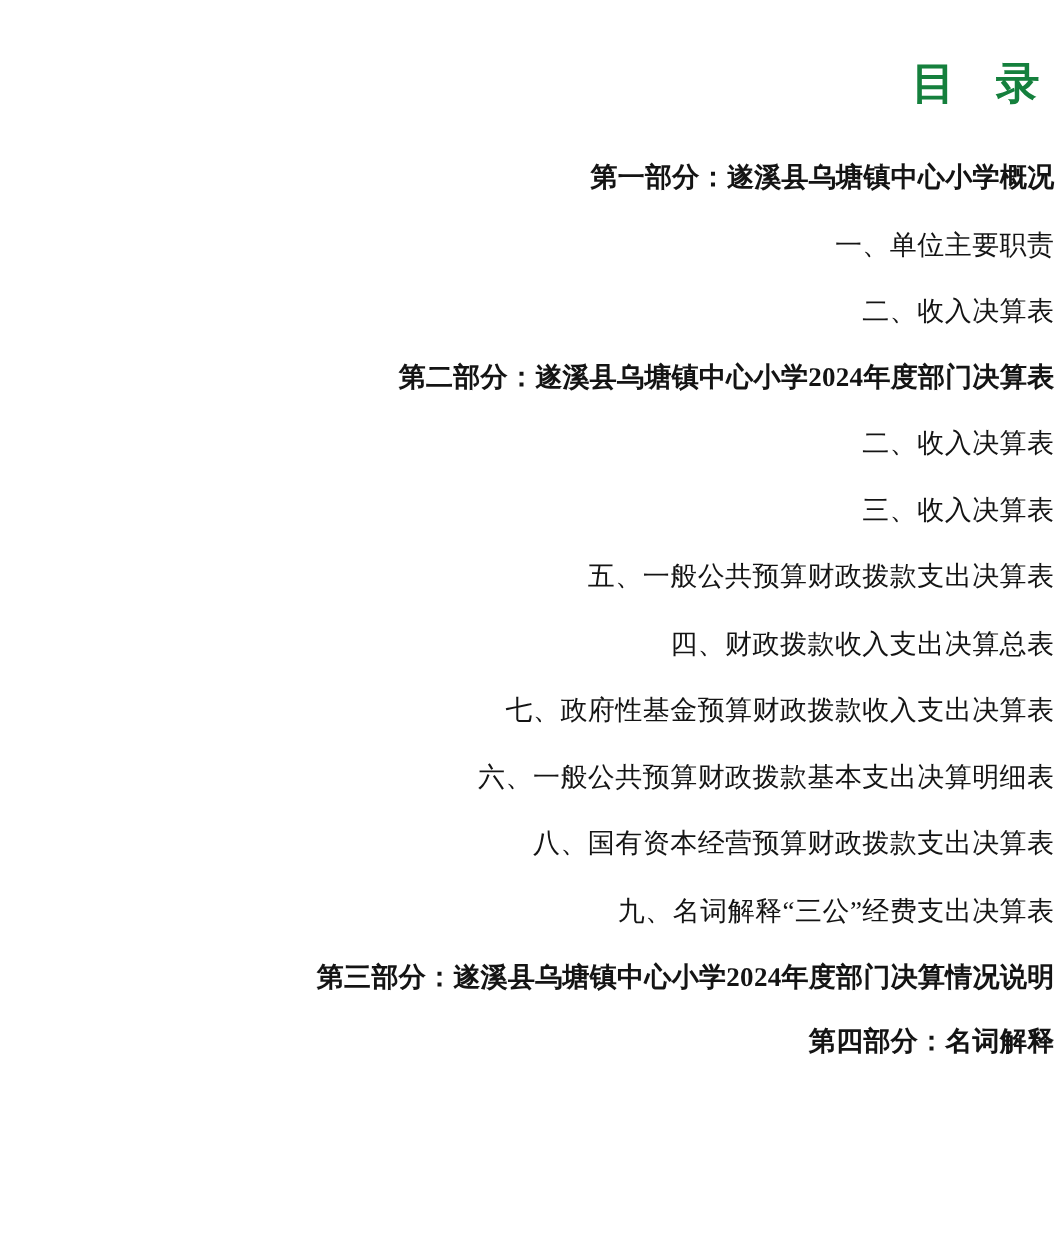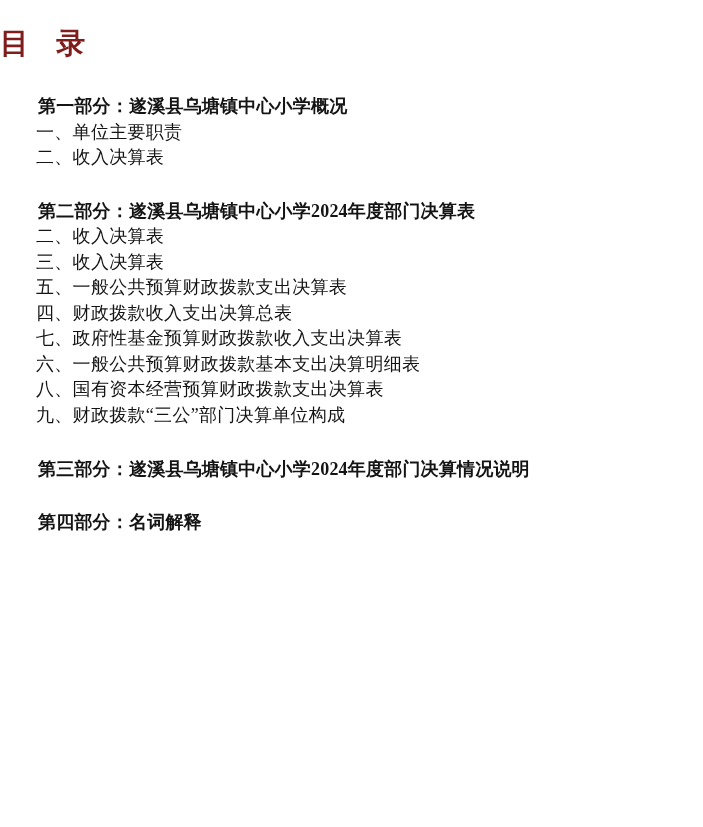--- a/index.html
+++ b/index.html
@@ -15,57 +15,58 @@
     overflow: hidden;
   }
   .page {
     width: 703px;
     height: 827px;
     box-sizing: border-box;
     padding: 0;
     position: relative;
   }
   .doc-title {
-    text-align: left;
+    text-align: right;
     font-size: 29px;
     font-weight: bold;
     letter-spacing: 10px;
-    margin-top: 24px;
+    margin-top: 36px;
     margin-bottom: 0;
     font-family: "Liberation Serif", "DejaVu Serif", serif;
-    color: #7f1d1d;
+    color: #15803d;
   }
   .toc {
     margin-top: 30px;
     padding-left: 0;
+    text-align: right;
   }
   .entry {
     font-size: 18px;
     line-height: 1.42;
     color: #141414;
   }
   .entry.part {
     font-weight: bold;
     text-indent: 2em;
-    margin-top: 28px;
+    margin-top: 18px;
     margin-bottom: 0;
     padding-left: 2px;
     letter-spacing: 0.2px;
   }
   .entry.part.first {
     margin-top: 22px;
   }
   .entry.item {
     text-indent: 2em;
+    margin-top: 19px;
     margin-bottom: 0;
     letter-spacing: 0.3px;
   }
   .entry.part.wrap {
     text-indent: 2em;
-    padding-right: 24px;
   }
 </style>
 </head>
 <body>
 
 <div class="page">
 
   <div class="doc-title">目 录</div>
 
   <div class="toc">
@@ -75,19 +76,19 @@
     <div class="entry item">二、收入决算表</div>
 
     <div class="entry part">第二部分：遂溪县乌塘镇中心小学2024年度部门决算表</div>
     <div class="entry item">二、收入决算表</div>
     <div class="entry item">三、收入决算表</div>
     <div class="entry item">五、一般公共预算财政拨款支出决算表</div>
     <div class="entry item">四、财政拨款收入支出决算总表</div>
     <div class="entry item">七、政府性基金预算财政拨款收入支出决算表</div>
     <div class="entry item">六、一般公共预算财政拨款基本支出决算明细表</div>
     <div class="entry item">八、国有资本经营预算财政拨款支出决算表</div>
-    <div class="entry item">九、财政拨款“三公”部门决算单位构成</div>
+    <div class="entry item">九、名词解释“三公”经费支出决算表</div>
 
     <div class="entry part wrap">第三部分：遂溪县乌塘镇中心小学2024年度部门决算情况说明</div>
     <div class="entry part">第四部分：名词解释</div>
 
   </div>
 </div>
 
 </body></html>

